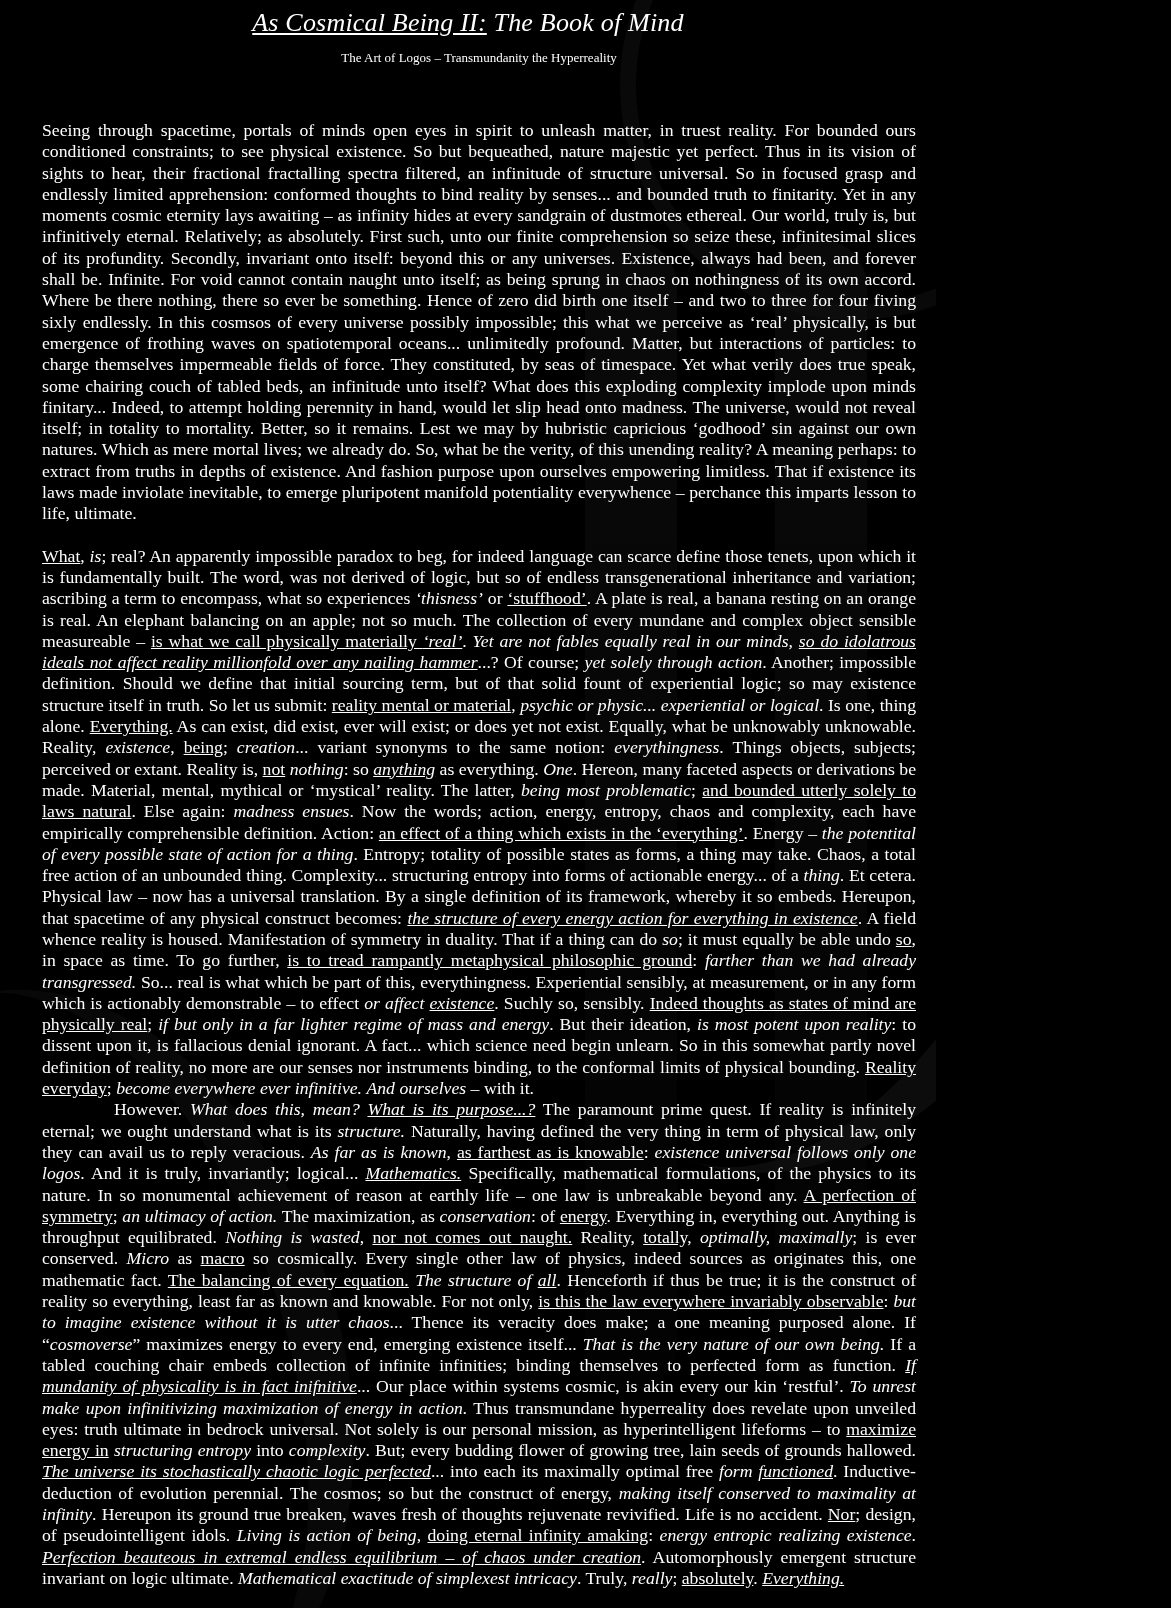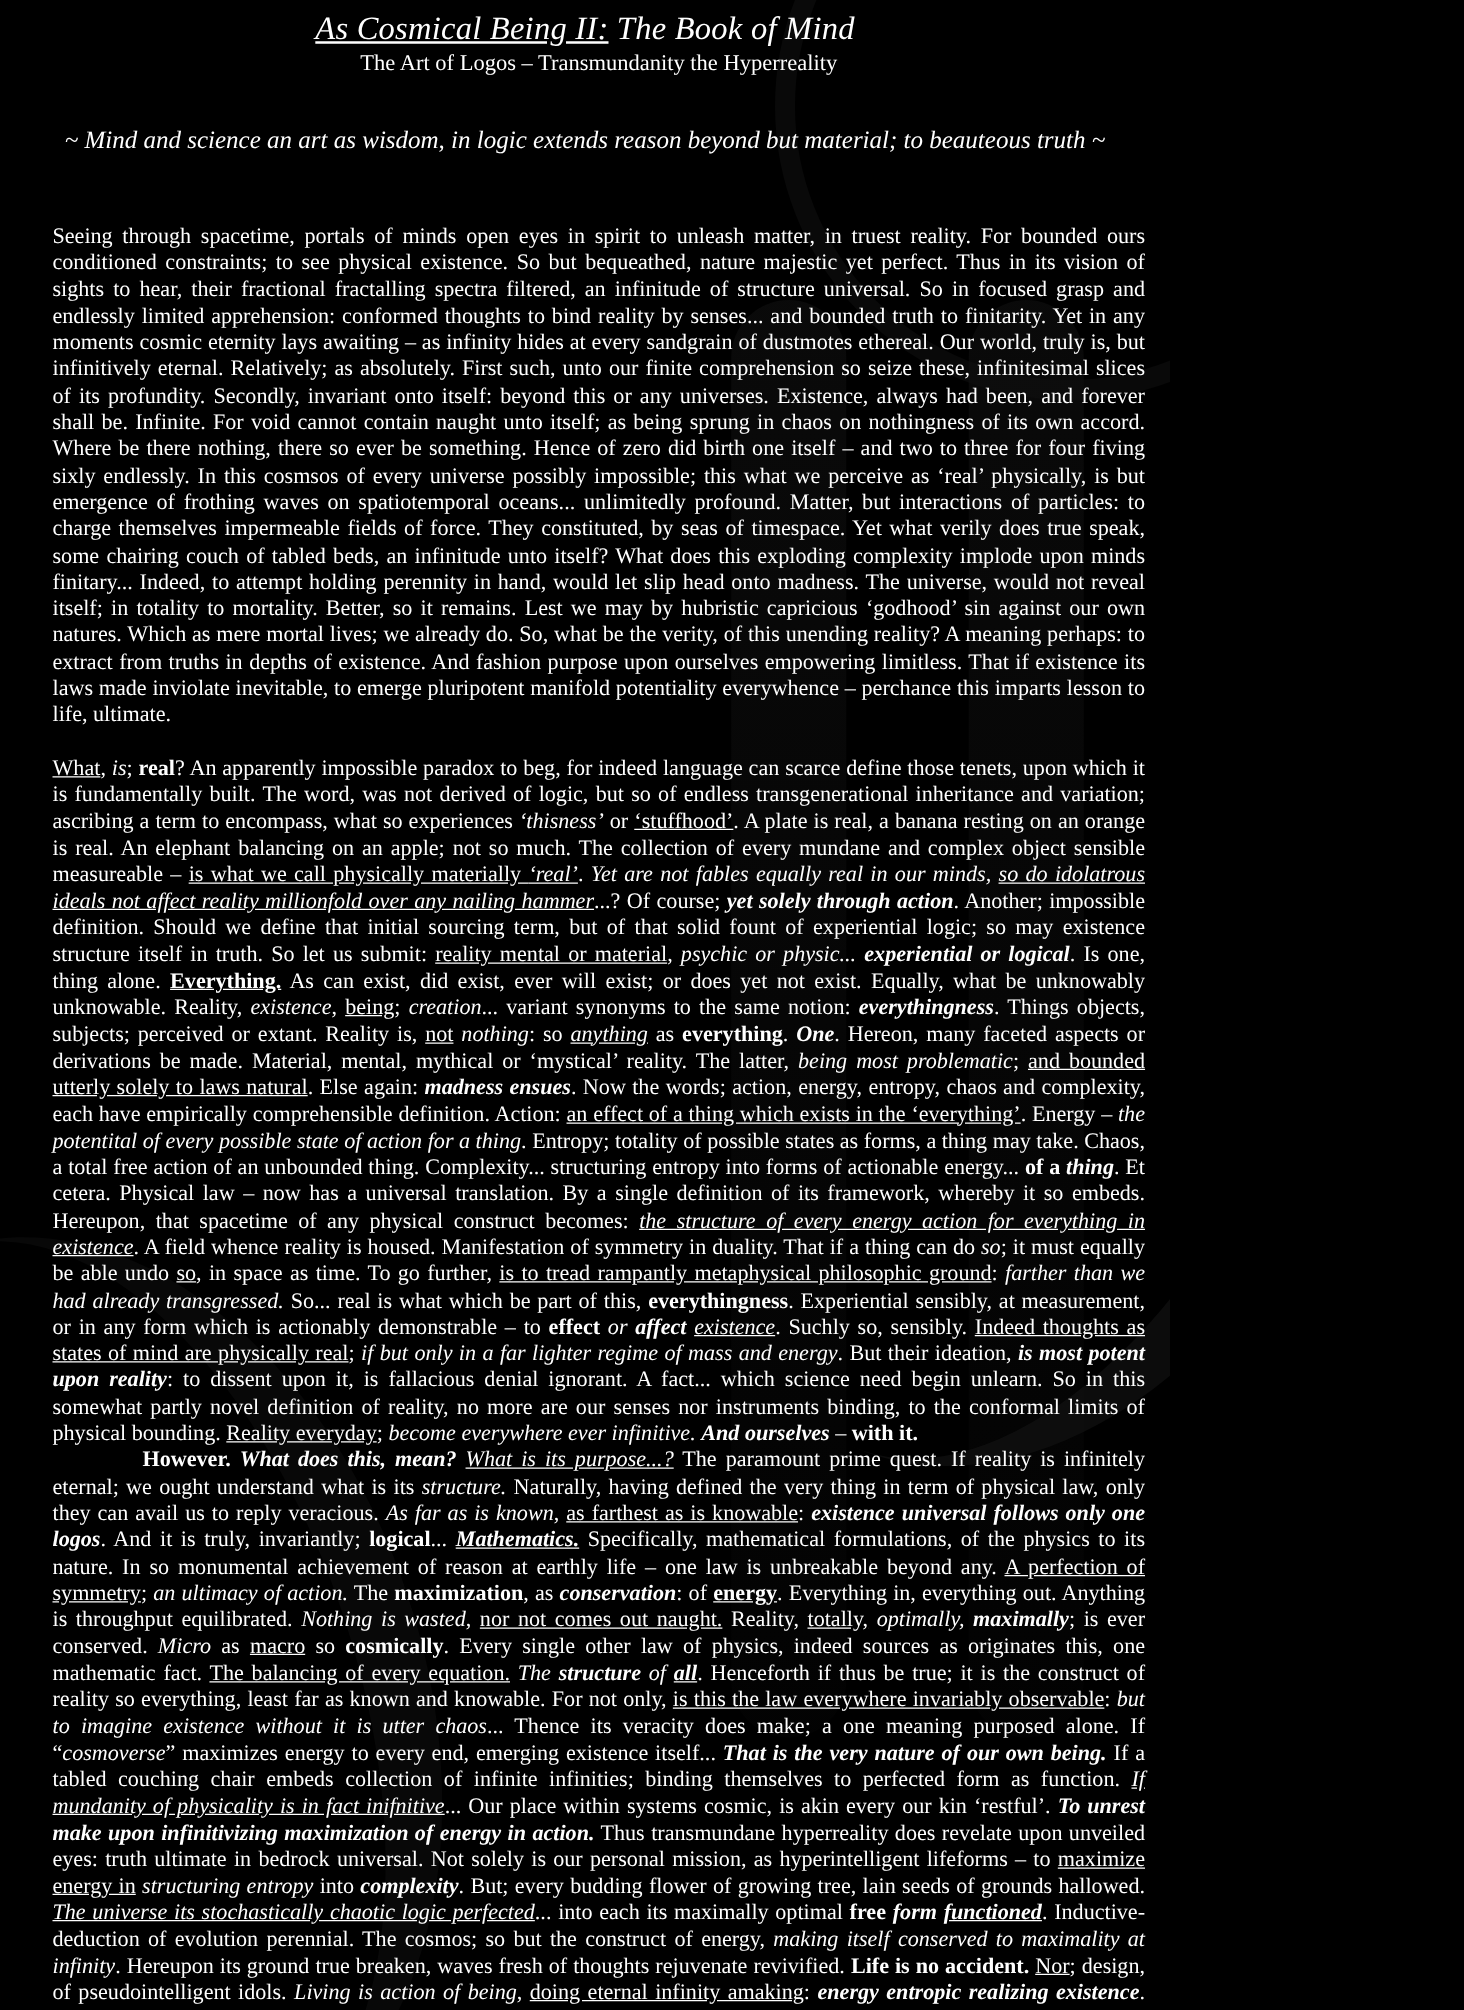--- a/index.html
+++ b/index.html
@@ -28,23 +28,23 @@
   }
   .wm-swoosh.low { right:auto; left:-180px; top:980px; transform:rotate(-18deg); opacity:.4; }
 
   .content { position:relative; z-index:1; }
   header { text-align:center; }
   h1 {
     margin-top:8px; font-size:26px; font-weight:normal; font-style:italic;
     letter-spacing:.2px;
   }
   .u { text-decoration:underline; }
-  .b { font-weight:bold; }
+  .b { font-weight:normal; }
   .i { font-style:italic; }
-  .subtitle { font-size:18px; margin-top:2px;padding-left:22px; }
+  .subtitle { font-size:13px; margin-top:12px;padding-left:22px; }
   .epigraph { font-size:20px; font-style:italic; margin-top:40px; }
 
   main {
     margin-top:54px; padding:0 20px 0 42px;
     font-size:17.7px; line-height:21.3px; text-align:justify;
   }
   main p { margin:0 0 21px 0; }
   main p.flow { margin-bottom:0; }
   main p.indented { text-indent:72px; margin-top:0; }
 </style>
@@ -59,21 +59,20 @@
     <div class="wm-bar b2"></div>
     <div class="wm-bar b3"></div>
     <div class="wm-swoosh"></div>
     <div class="wm-swoosh low"></div>
   </div>
 
   <div class="content">
     <header>
       <h1><span class="u">As Cosmical Being II:</span><span> The Book of Mind</span></h1>
       <div class="subtitle">The Art of Logos – Transmundanity the Hyperreality</div>
-      <div class="epigraph">~ Mind and science an art as wisdom, in logic extends reason beyond but material; to beauteous truth ~</div>
     </header>
 
     <main>
       <p><span>Seeing through spacetime, portals of minds open eyes in spirit to unleash matter, in truest reality. For bounded ours conditioned constraints; to see physical existence. So but bequeathed, nature majestic yet perfect. Thus in its vision of sights to hear, their fractional fractalling spectra filtered, an infinitude of structure universal. So in focused grasp and endlessly limited apprehension: conformed thoughts to bind reality by senses... and bounded truth to finitarity. Yet in any moments cosmic eternity lays awaiting – as infinity hides at every sandgrain of dustmotes ethereal. Our world, truly is, but infinitively eternal. Relatively; as absolutely. First such, unto our finite comprehension so seize these, infinitesimal slices of its profundity. Secondly, invariant onto itself: beyond this or any universes. Existence, always had been, and forever shall be. Infinite. For void cannot contain naught unto itself; as being sprung in chaos on nothingness of its own accord. Where be there nothing, there so ever be something. Hence of zero did birth one itself – and two to three for four fiving sixly endlessly. In this cosmsos of every universe possibly impossible; this what we perceive as ‘real’ physically, is but emergence of frothing waves on spatiotemporal oceans... unlimitedly profound. Matter, but interactions of particles: to charge themselves impermeable fields of force. They constituted, by seas of timespace. Yet what verily does true speak, some chairing couch of tabled beds, an infinitude unto itself? What does this exploding complexity implode upon minds finitary... Indeed, to attempt holding perennity in hand, would let slip head onto madness. The universe, would not reveal itself; in totality to mortality. Better, so it remains. Lest we may by hubristic capricious ‘godhood’ sin against our own natures. Which as mere mortal lives; we already do. So, what be the verity, of this unending reality? A meaning perhaps: to extract from truths in depths of existence. And fashion purpose upon ourselves empowering limitless. That if existence its laws made inviolate inevitable, to emerge pluripotent manifold potentiality everywhence – perchance this imparts lesson to life, ultimate.</span></p>
       <p class="flow"><span class="u">What</span><span>, </span><span class="i">is</span><span>; </span><span class="b">real</span><span>? An apparently impossible paradox to beg, for indeed language can scarce define those tenets, upon which it is fundamentally built. The word, was not derived of logic, but so of endless transgenerational inheritance and variation; ascribing a term to encompass, what so experiences </span><span class="i">‘thisness’</span><span> or </span><span class="u">‘stuffhood’</span><span>. A plate is real, a banana resting on an orange is real. An elephant balancing on an apple; not so much. The collection of every mundane and complex object sensible measureable – </span><span class="u">is what we call physically materially </span><span class="i u">‘real’</span><span>. </span><span class="i">Yet are not fables equally real in our minds, </span><span class="i u">so do idolatrous ideals not affect reality millionfold over any nailing hammer</span><span>...? Of course; </span><span class="b i">yet solely through action</span><span>. Another; impossible definition. Should we define that initial sourcing term, but of that solid fount of experiential logic; so may existence structure itself in truth. So let us submit: </span><span class="u">reality mental or material</span><span>, </span><span class="i">psychic or physic... </span><span class="b i">experiential or logical</span><span>. Is one, thing alone. </span><span class="b u">Everything.</span><span> As can exist, did exist, ever will exist; or does yet not exist. Equally, what be unknowably unknowable. Reality, </span><span class="i">existence</span><span>, </span><span class="u">being</span><span>; </span><span class="i">creation</span><span>... variant synonyms to the same notion: </span><span class="b i">everythingness</span><span>. Things objects, subjects; perceived or extant. Reality is, </span><span class="u">not</span><span> </span><span class="i">nothing</span><span>: so </span><span class="i u">anything</span><span> as </span><span class="b">everything</span><span>. </span><span class="b i">One</span><span>. Hereon, many faceted aspects or derivations be made. Material, mental, mythical or ‘mystical’ reality. The latter, </span><span class="i">being most problematic</span><span>; </span><span class="u">and bounded utterly solely to laws natural</span><span>. Else again: </span><span class="b i">madness ensues</span><span>. Now the words; action, energy, entropy, chaos and complexity, each have empirically comprehensible definition. Action: </span><span class="u">an effect of a thing which exists in the ‘everything’</span><span>. Energy – </span><span class="i">the potentital of every possible state of action for a thing</span><span>. Entropy; totality of possible states as forms, a thing may take. Chaos, a total free action of an unbounded thing. Complexity... structuring entropy into forms of actionable energy... </span><span class="b">of a </span><span class="b i">thing</span><span>. Et cetera. Physical law – now has a universal translation. By a single definition of its framework, whereby it so embeds. Hereupon, that spacetime of any physical construct becomes: </span><span class="i u">the structure of every energy action for everything in existence</span><span>. A field whence reality is housed. Manifestation of symmetry in duality. That if a thing can do </span><span class="i">so</span><span>; it must equally be able undo </span><span class="u">so</span><span>, in space as time. To go further, </span><span class="u">is to tread rampantly metaphysical philosophic ground</span><span>: </span><span class="i">farther than we had already transgressed.</span><span> So... real is what which be part of this, </span><span class="b">everythingness</span><span>. Experiential sensibly, at measurement, or in any form which is actionably demonstrable – to </span><span class="b">effect</span><span> </span><span class="i">or </span><span class="b i">affect</span><span> </span><span class="i u">existence</span><span>. Suchly so, sensibly. </span><span class="u">Indeed thoughts as states of mind are physically real</span><span>; </span><span class="i">if but only in a far lighter regime of mass and energy</span><span>. But their ideation, </span><span class="b i">is most potent upon reality</span><span>: to dissent upon it, is fallacious denial ignorant. A fact... which science need begin unlearn. So in this somewhat partly novel definition of reality, no more are our senses nor instruments binding, to the conformal limits of physical bounding. </span><span class="u">Reality everyday</span><span>; </span><span class="i">become everywhere ever infinitive.</span><span> </span><span class="b i">And ourselves</span><span> – </span><span class="b">with it.</span></p>
       <p class="indented"><span class="b">However. </span><span class="b i">What does this, mean? </span><span class="i u">What is its purpose...?</span><span> The paramount prime quest. If reality is infinitely eternal; we ought understand what is its </span><span class="i">structure.</span><span> Naturally, having defined the very thing in term of physical law, only they can avail us to reply veracious. </span><span class="i">As far as is known</span><span>, </span><span class="u">as farthest as is knowable</span><span>: </span><span class="b i">existence universal follows only one logos</span><span>. And it is truly, invariantly; </span><span class="b">logical</span><span>... </span><span class="b i u">Mathematics.</span><span> Specifically, mathematical formulations, of the physics to its nature. In so monumental achievement of reason at earthly life – one law is unbreakable beyond any. </span><span class="u">A perfection of symmetry</span><span>; </span><span class="i">an ultimacy of action.</span><span> The </span><span class="b">maximization</span><span>, as </span><span class="b i">conservation</span><span>: of </span><span class="b u">energy</span><span>. Everything in, everything out. Anything is throughput equilibrated. </span><span class="i">Nothing is wasted</span><span>, </span><span class="u">nor not comes out naught.</span><span> Reality, </span><span class="u">totally,</span><span> </span><span class="i">optimally,</span><span> </span><span class="b i">maximally</span><span>; is ever conserved. </span><span class="i">Micro</span><span> as </span><span class="u">macro</span><span> so </span><span class="b">cosmically</span><span>. Every single other law of physics, indeed sources as originates this, one mathematic fact. </span><span class="u">The balancing of every equation.</span><span> </span><span class="i">The </span><span class="b i">structure</span><span class="i"> of </span><span class="b i u">all</span><span>. Henceforth if thus be true; it is the construct of reality so everything, least far as known and knowable. For not only, </span><span class="u">is this the law everywhere invariably observable</span><span>: </span><span class="i">but to imagine existence without it is utter chaos</span><span>... Thence its veracity does make; a one meaning purposed alone. If “</span><span class="i">cosmoverse</span><span>” maximizes energy to every end, emerging existence itself... </span><span class="b i">That is the very nature of our own being.</span><span> If a tabled couching chair embeds collection of infinite infinities; binding themselves to perfected form as function. </span><span class="i u">If mundanity of physicality is in fact inifnitive</span><span>... Our place within systems cosmic, is akin every our kin ‘restful’. </span><span class="b i">To unrest make upon infinitivizing maximization of energy in action.</span><span> Thus transmundane hyperreality does revelate upon unveiled eyes: truth ultimate in bedrock universal. Not solely is our personal mission, as hyperintelligent lifeforms – to </span><span class="u">maximize energy in</span><span> </span><span class="i">structuring entropy</span><span> into </span><span class="b i">complexity</span><span>. But; every budding flower of growing tree, lain seeds of grounds hallowed. </span><span class="i u">The universe its stochastically chaotic logic perfected</span><span>... into each its maximally optimal </span><span class="b">free </span><span class="b i">form </span><span class="b i u">functioned</span><span>. Inductive-deduction of evolution perennial. The cosmos; so but the construct of energy, </span><span class="i">making itself conserved to maximality at infinity</span><span>. Hereupon its ground true breaken, waves fresh of thoughts rejuvenate revivified. </span><span class="b">Life is no accident.</span><span> </span><span class="u">Nor</span><span>; design, of pseudointelligent idols. </span><span class="i">Living is action of being</span><span>, </span><span class="u">doing eternal infinity amaking</span><span>: </span><span class="b i">energy entropic realizing existence</span><span>. </span><span class="i u">Perfection beauteous in extremal endless equilibrium</span><span class="u"> – </span><span class="b i u">of chaos under creation</span><span>. Automorphously emergent structure invariant on logic ultimate. </span><span class="b i">Mathematical exactitude of simplexest intricacy</span><span>. </span><span class="b">Truly</span><span>, </span><span class="b i">really</span><span>; </span><span class="b u">absolutely</span><span>. </span><span class="b i u">Everything.</span></p>
     </main>
   </div>
 </div>
 

